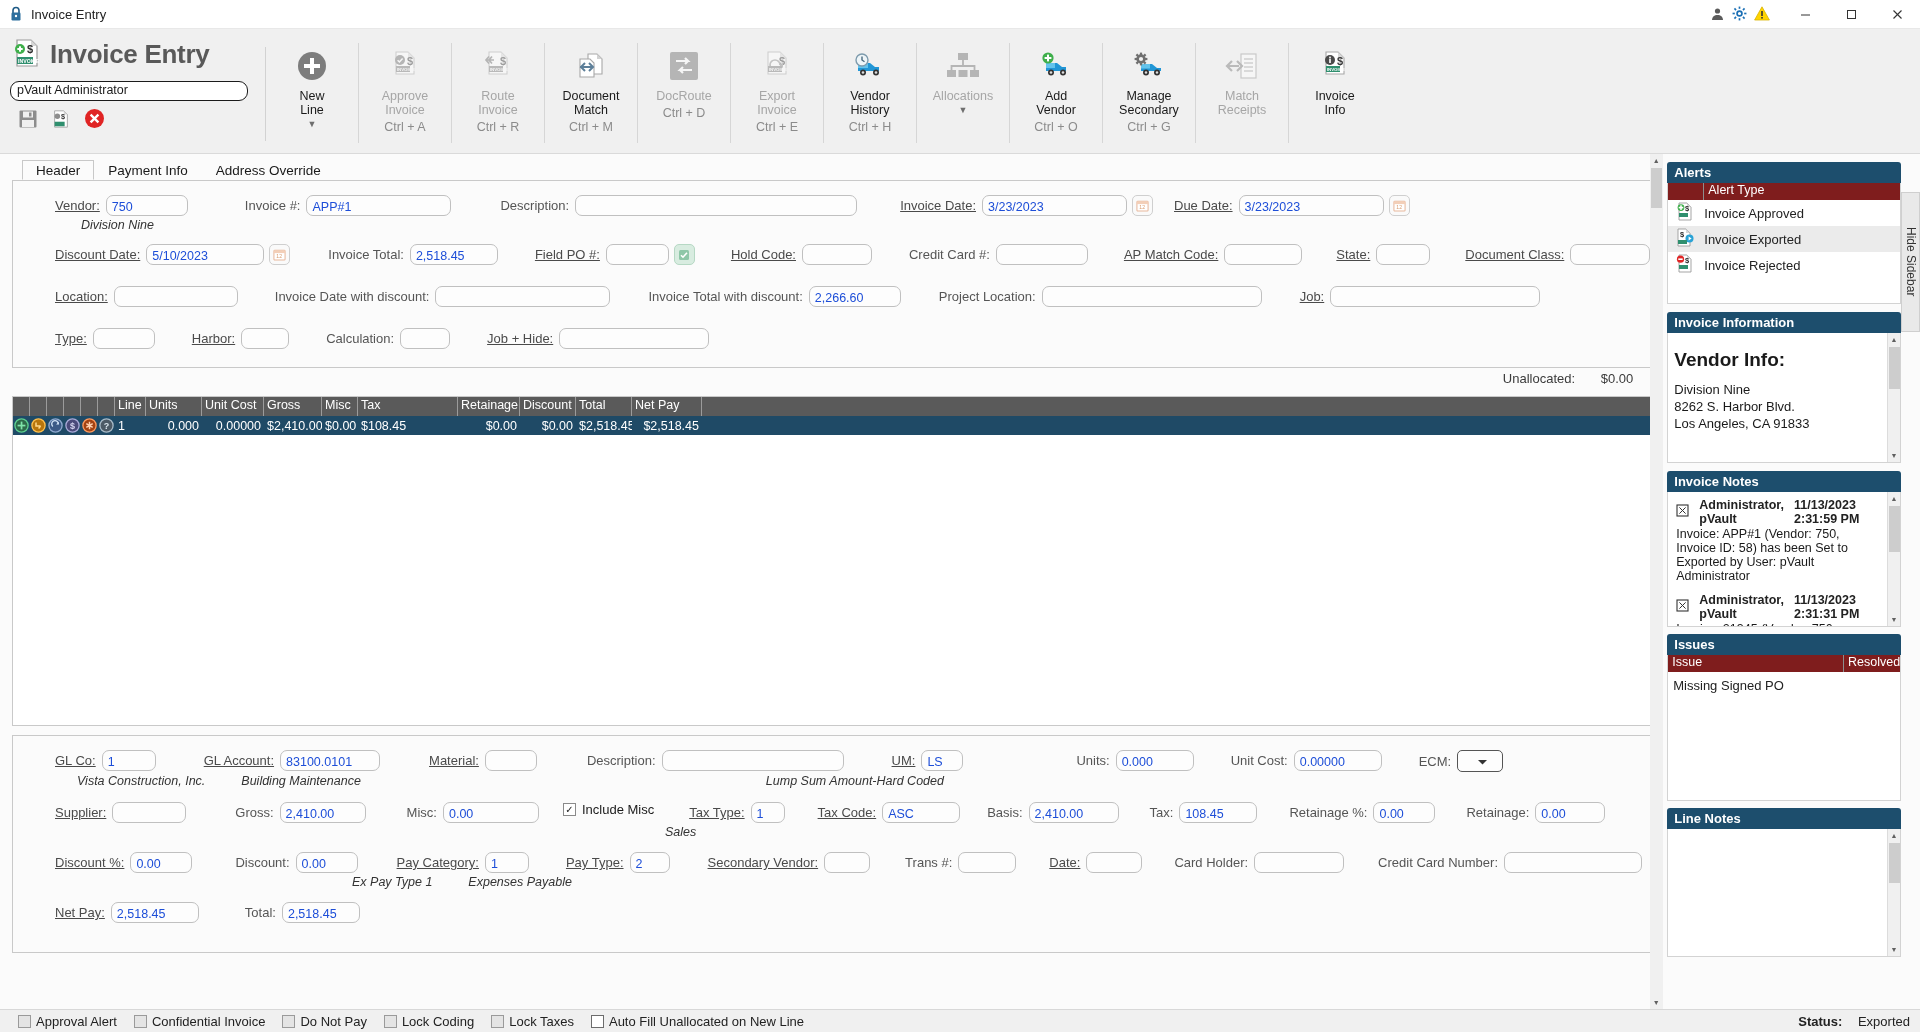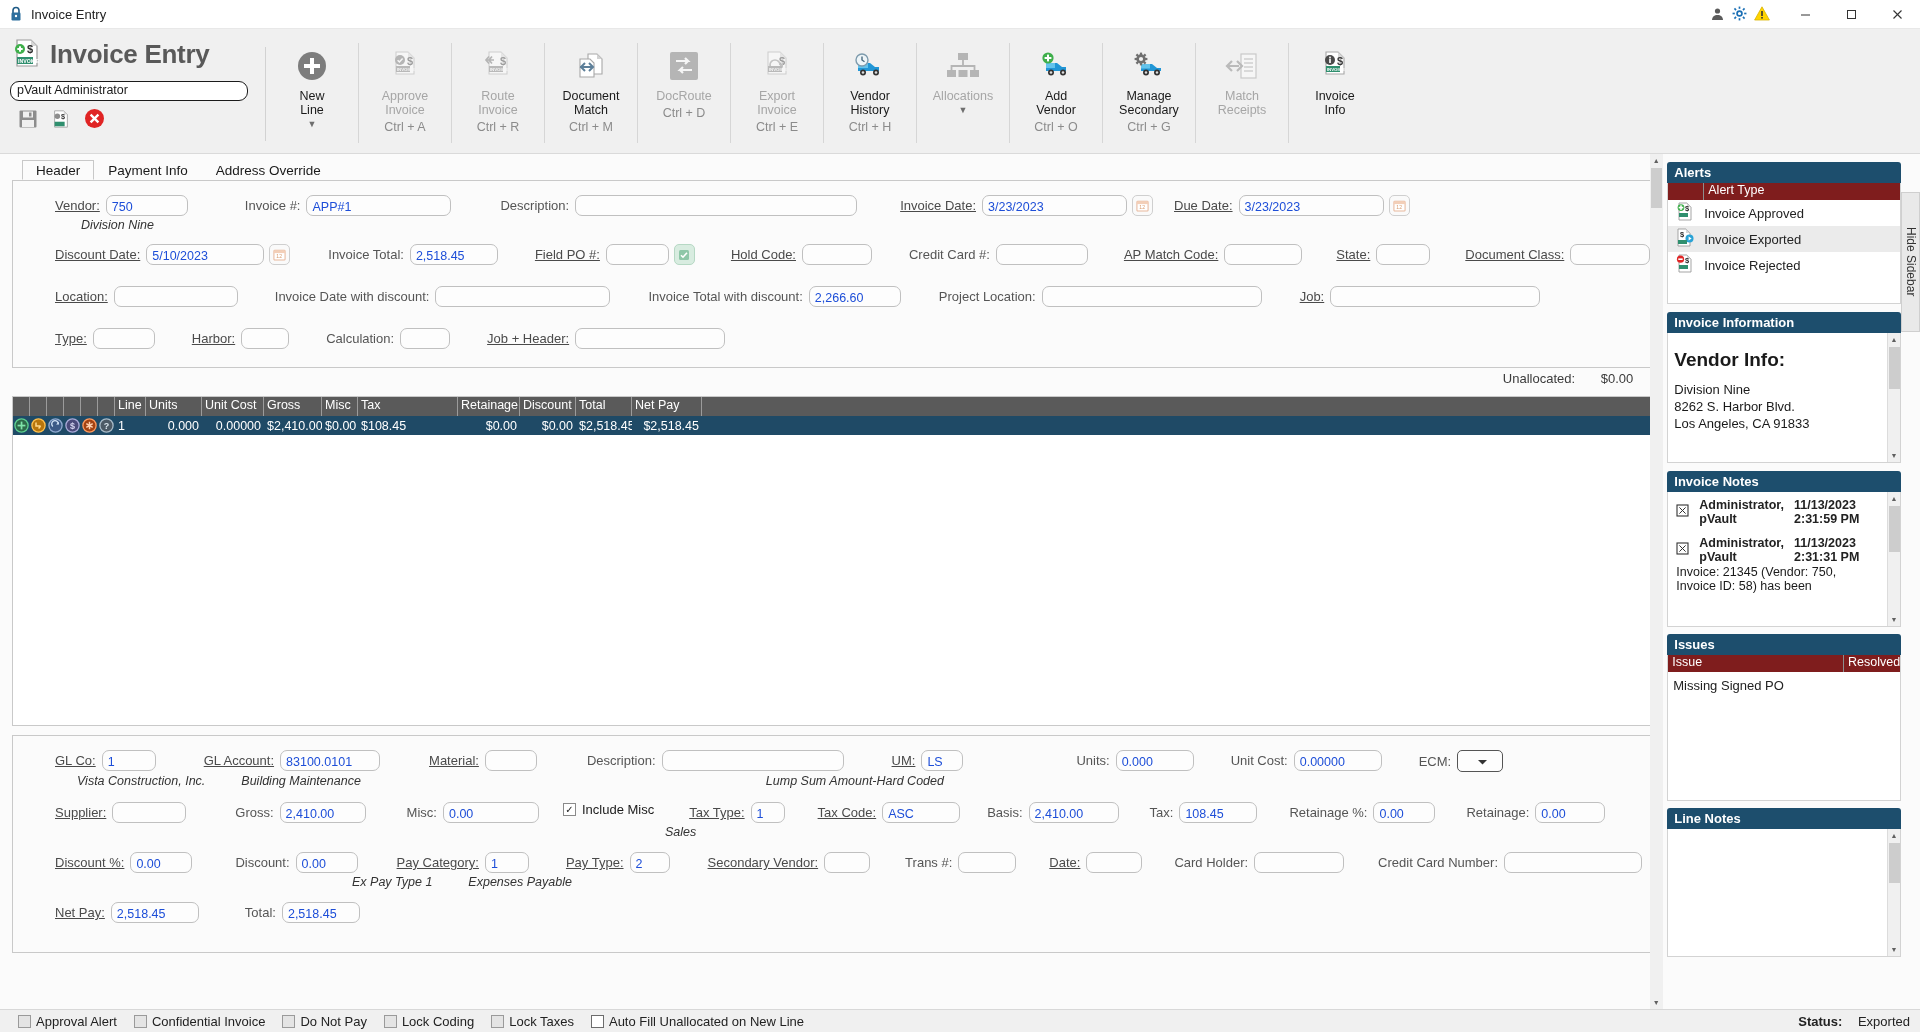--- a/index.html
+++ b/index.html
@@ -578,21 +578,21 @@
         </div>
         <div class="fld" style="margin-left:37px;">
           <span class="lbl u">Harbor:</span>
           <span class="inp" style="width:48px;"></span>
         </div>
         <div class="fld" style="margin-left:37px;">
           <span class="lbl">Calculation:</span>
           <span class="inp" style="width:50px;"></span>
         </div>
         <div class="fld" style="margin-left:37px;">
-          <span class="lbl u">Job + Header:</span>
+          <span class="lbl u">Job + Hide:</span>
           <span class="inp" style="width:150px;"></span>
         </div>
       </div>
     </div>
 
     <div style="position:relative;height:20px;">
       <div class="unallocated" style="position:absolute;right:30px;top:3px;font-size:13px;color:#3a3a3a;">
         <span>Unallocated:</span>
         <span style="margin-left:22px;">$0.00</span>
       </div>
@@ -895,20 +895,21 @@
         <div id="notes-list" style="padding-right:14px;">
             <div class="note">
               <div class="note-hdr">
                 <span><svg width="13" height="13" viewBox="0 0 13 13">
                     <rect x="1" y="1" width="11" height="11" fill="#fff" stroke="#333" stroke-width="1.1"></rect>
                     <path d="M3.4 3.4l6.2 6.2M9.6 3.4l-6.2 6.2" stroke="#333" stroke-width="1"></path>
                   </svg></span>
                 <span>Administrator, pVault</span>
                 <span>11/13/2023 2:31:59 PM</span>
               </div>
+              <div class="note-body">Invoice: APP#1 (Vendor: 750, Invoice ID: 58) has been Set to Exported by User: pVault Administrator</div>
             </div>
             <div class="note">
               <div class="note-hdr">
                 <span><svg width="13" height="13" viewBox="0 0 13 13">
                     <rect x="1" y="1" width="11" height="11" fill="#fff" stroke="#333" stroke-width="1.1"></rect>
                     <path d="M3.4 3.4l6.2 6.2M9.6 3.4l-6.2 6.2" stroke="#333" stroke-width="1"></path>
                   </svg></span>
                 <span>Administrator, pVault</span>
                 <span>11/13/2023 2:31:31 PM</span>
               </div>

